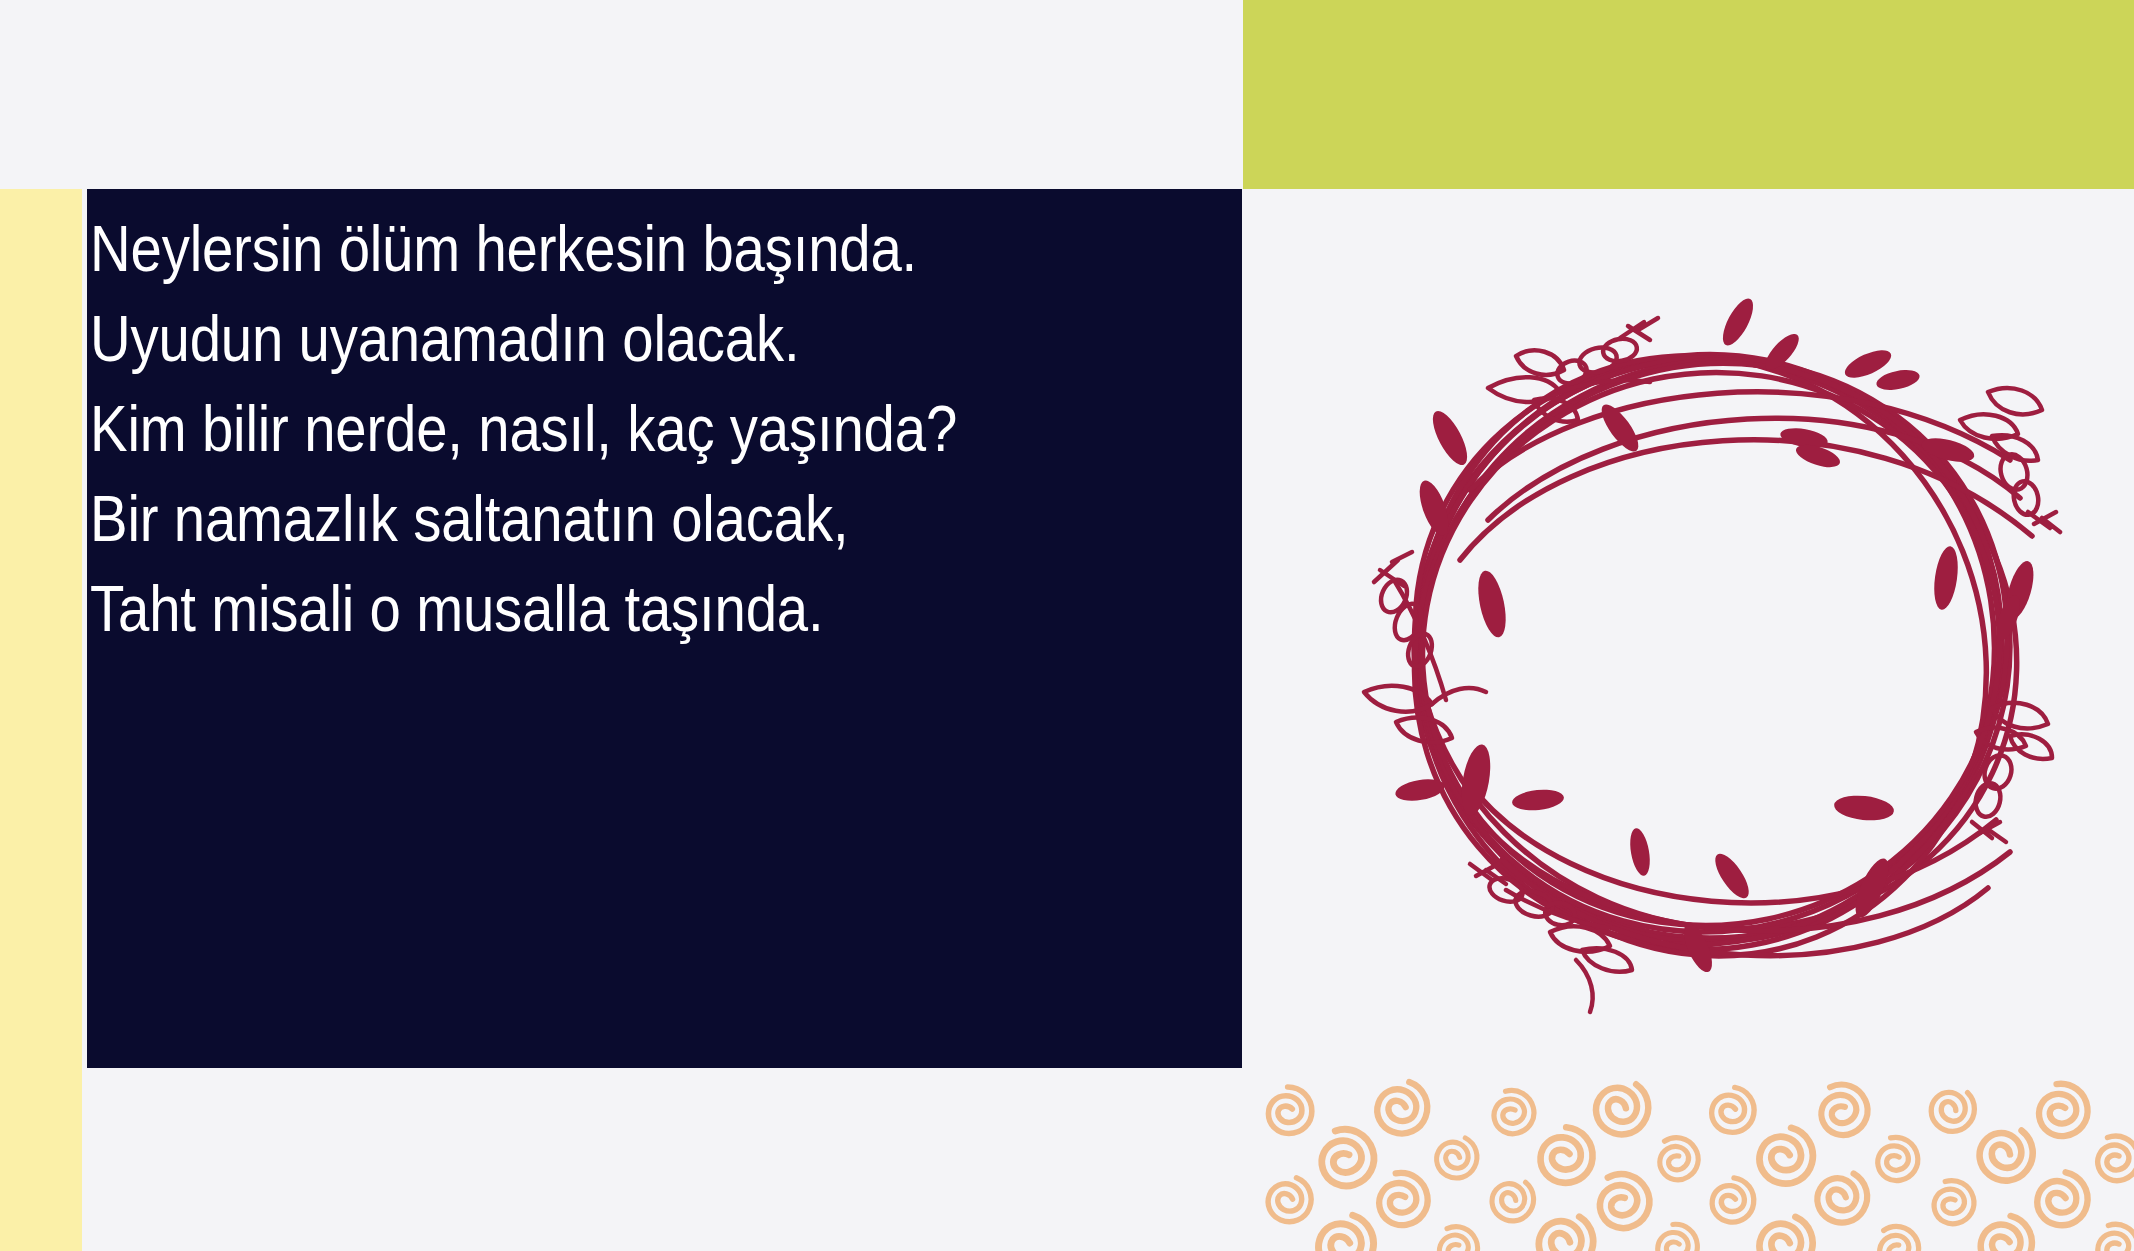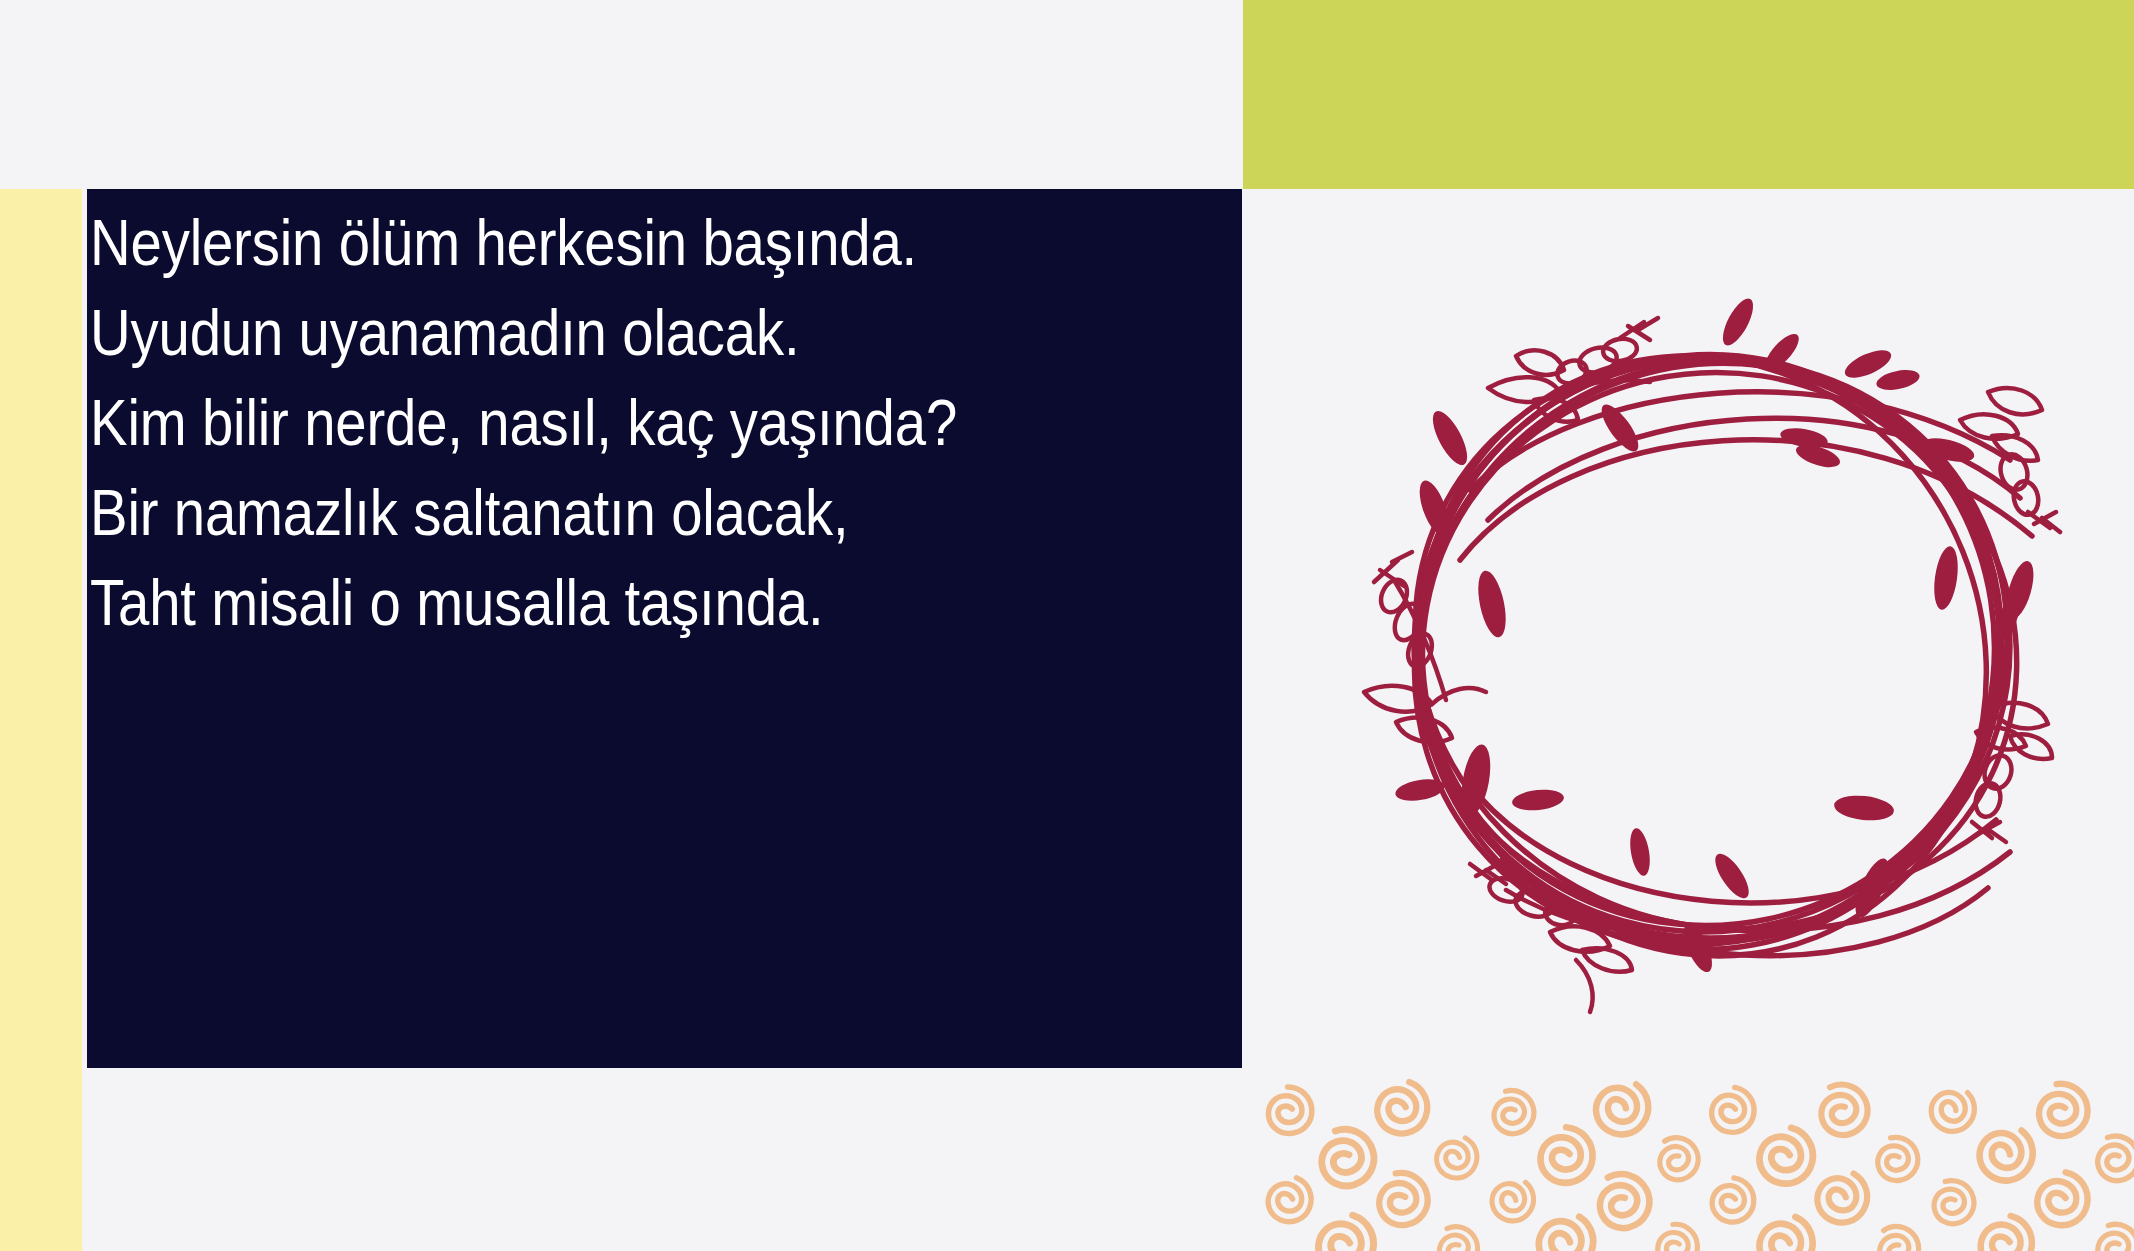--- a/index.html
+++ b/index.html
@@ -43,21 +43,21 @@
     left: 87px;
     top: 189px;
     width: 1155px;
     height: 879px;
     background: #0A0B2E;
   }
 
   .quote-lines {
     position: absolute;
     left: 90px;
-    top: 198px;
+    top: 204px;
     width: 1010px;
   }
 
   .quote-line {
     color: #FFFFFF;
     font-family: "Liberation Sans Narrow", "Liberation Sans", sans-serif;
     font-size: 64px;
     line-height: 90px;
     font-weight: 400;
     white-space: nowrap;

